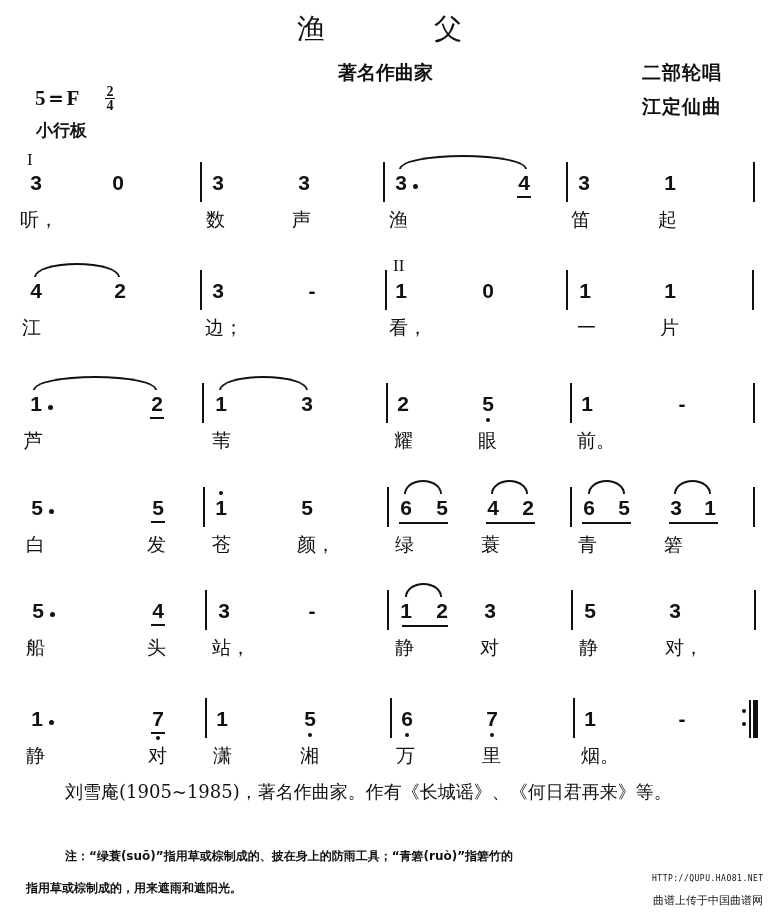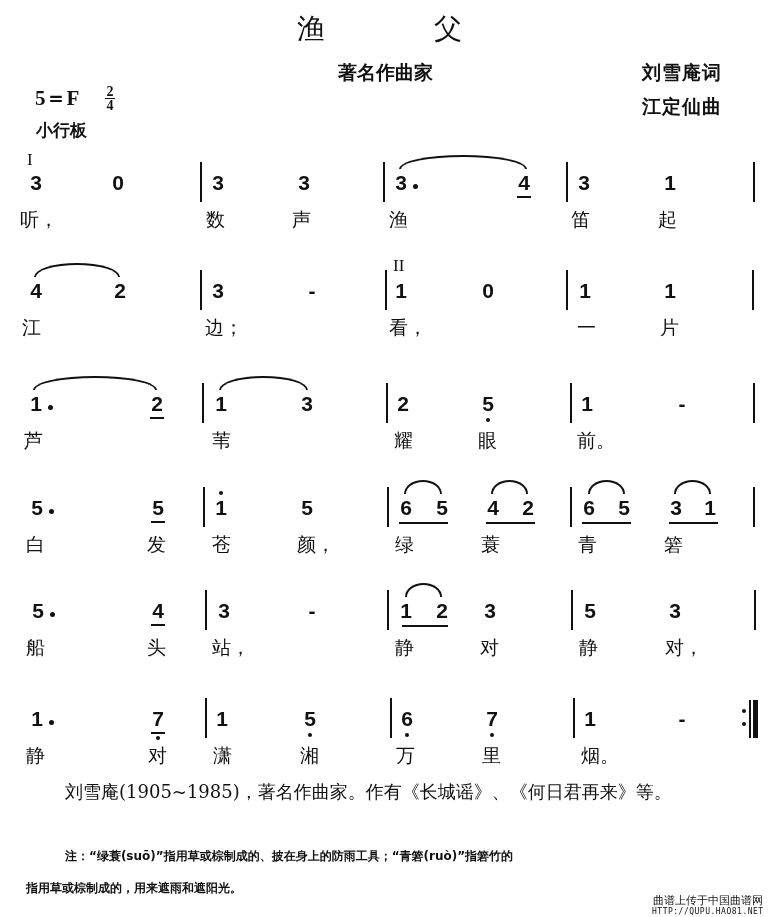--- a/index.html
+++ b/index.html
@@ -26,21 +26,21 @@
   .note2 { font-family: "DejaVu Sans", sans-serif; font-size: 12px; font-weight: bold; white-space: nowrap; }
   .wm1 { font-family: "DejaVu Sans", sans-serif; font-size: 11px; white-space: nowrap; }
   .wm2 { font-family: "DejaVu Sans Mono", monospace; font-size: 8px; white-space: nowrap; letter-spacing: 0.5px; }
 </style>
 </head>
 <body>
 
 <div class="abs title" style="left:297px; top:10px;">渔</div>
 <div class="abs title" style="left:434px; top:10px;">父</div>
 <div class="abs subtitle" style="left:338px; top:60px;">著名作曲家</div>
-<div class="abs credit" style="left:642px; top:60px;">刘雪庵词</div>
+<div class="abs credit" style="left:642px; top:60px;">二部轮唱</div>
 <div class="abs credit" style="left:642px; top:94px;">江定仙曲</div>
 <div class="abs key" style="left:35px; top:84px;">5＝F</div>
 <div class="abs timesig" style="left:105px; top:85px;">
   <div>2</div>
   <div style="height:1px;background:#111;width:10px;margin:0 auto;"></div>
   <div>4</div>
 </div>
 <div class="abs tempo" style="left:36px; top:119px;">小行板</div>
 
 <div class="abs part-label" style="left:27px; top:150px;">I</div>
@@ -195,13 +195,13 @@
     <div class="abs lyric" style="left:396px; top:744px;">万</div>
     <div class="abs lyric" style="left:482px; top:744px;">里</div>
     <div class="abs lyric" style="left:581px; top:744px;">烟。</div>
   </div>
 
 <div class="abs footnote" style="left:65px; top:780px;">刘雪庵(1905~1985)，著名作曲家。作有《长城谣》、《何日君再来》等。</div>
 <div class="abs note2" style="left:65px; top:848px;">注：“绿蓑(suō)”指用草或棕制成的、披在身上的防雨工具；“青箬(ruò)”指箬竹的</div>
 <div class="abs note2" style="left:26px; top:880px;">指用草或棕制成的，用来遮雨和遮阳光。</div>
 
 <div class="abs wm1" style="left:653px; top:893px;">曲谱上传于中国曲谱网</div>
-<div class="abs wm2" style="left:652px; top:907px;">HTTP://QUPU.HAO81.NET</div>
+<div class="abs wm2" style="left:652px; top:874px;">HTTP://QUPU.HAO81.NET</div>
 
 </body></html>

